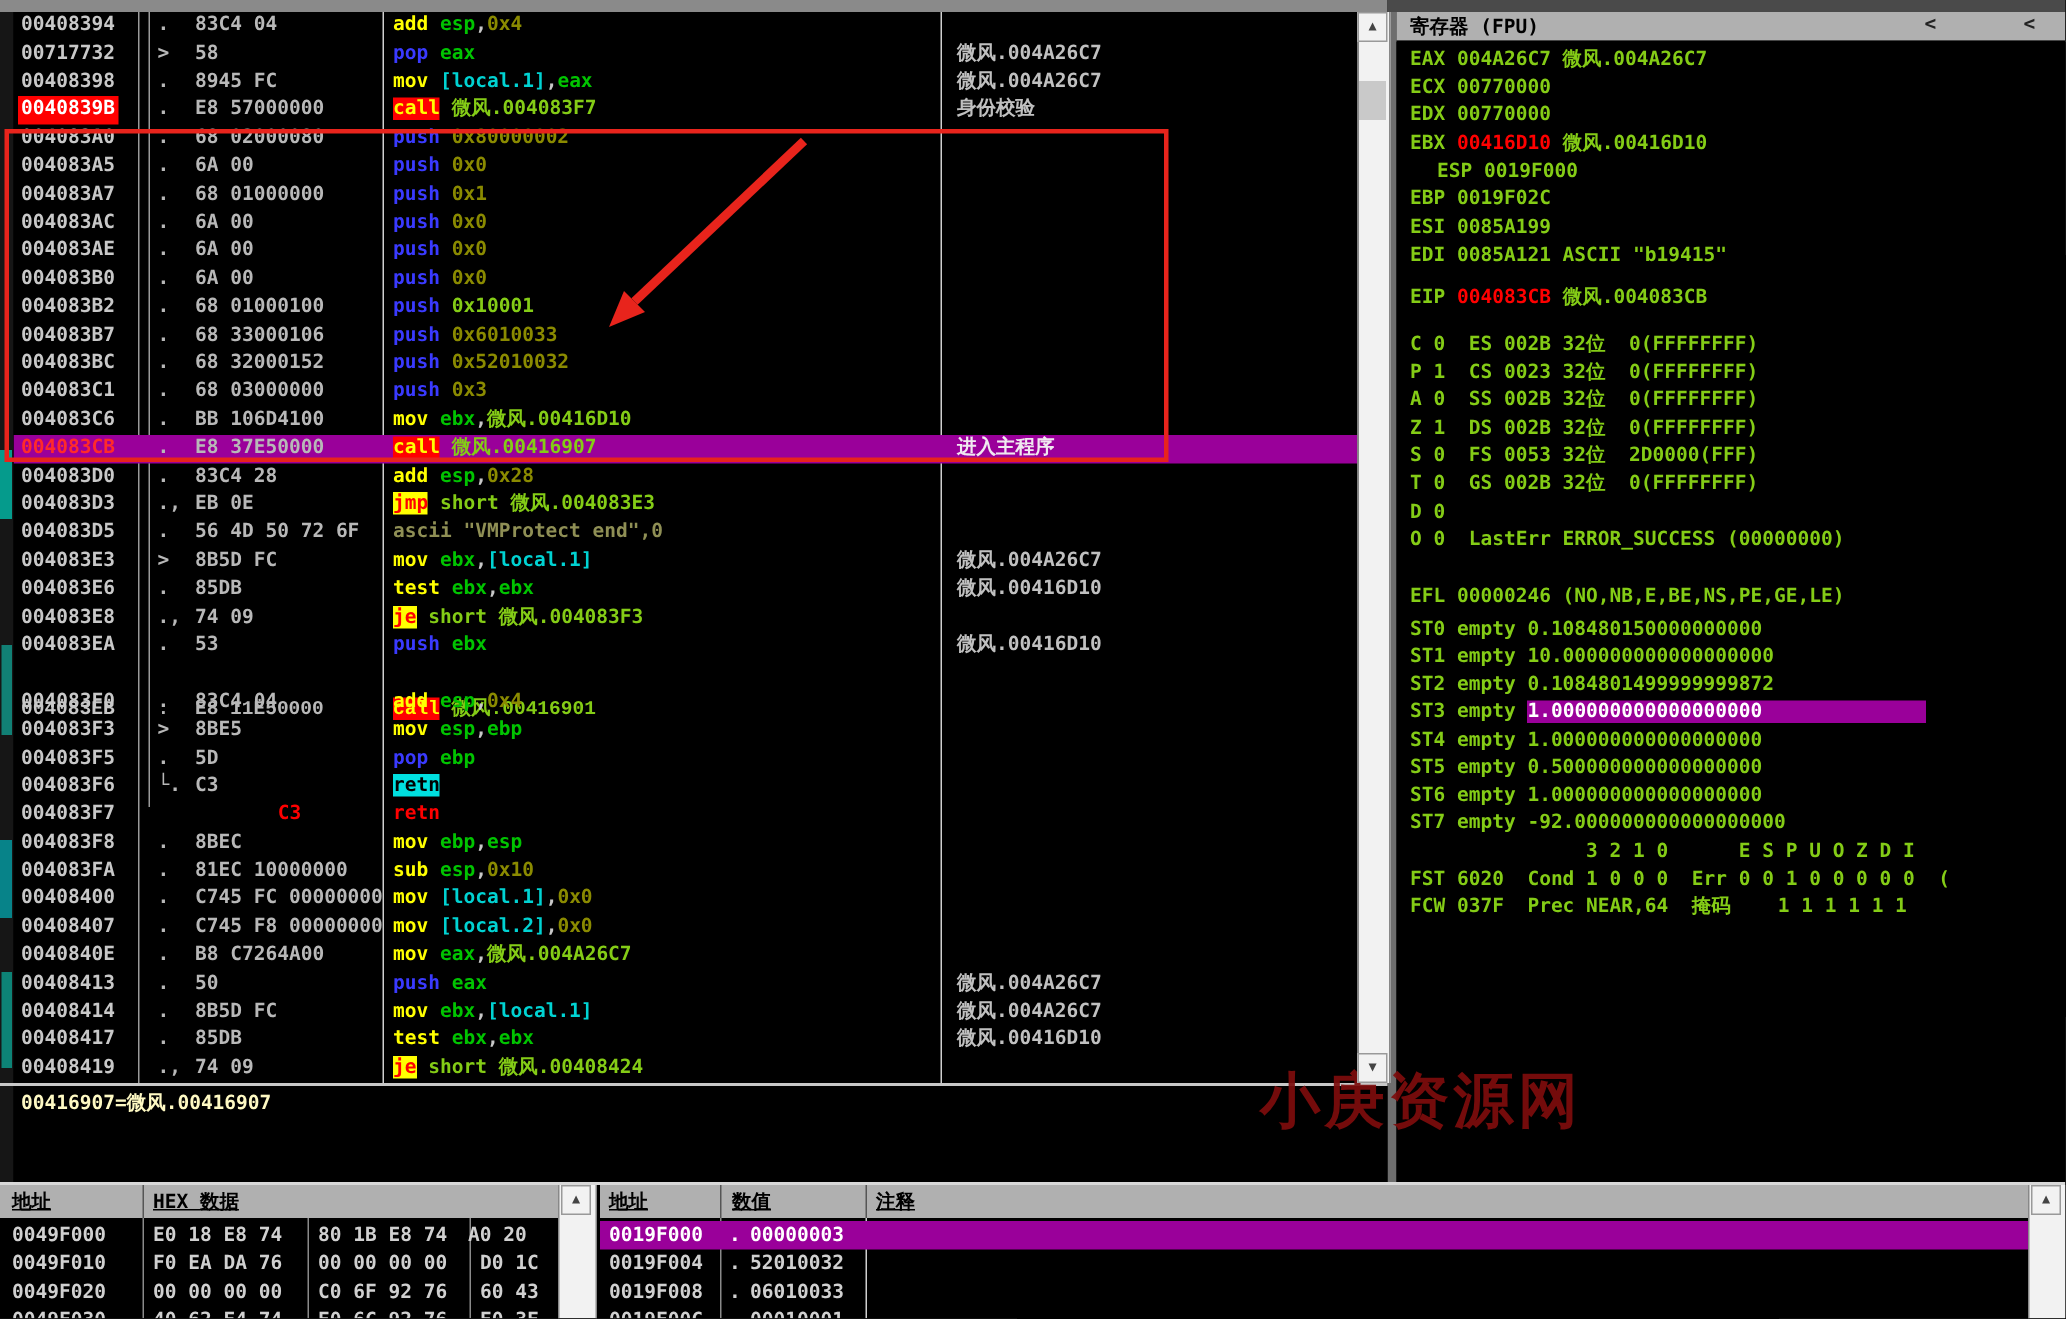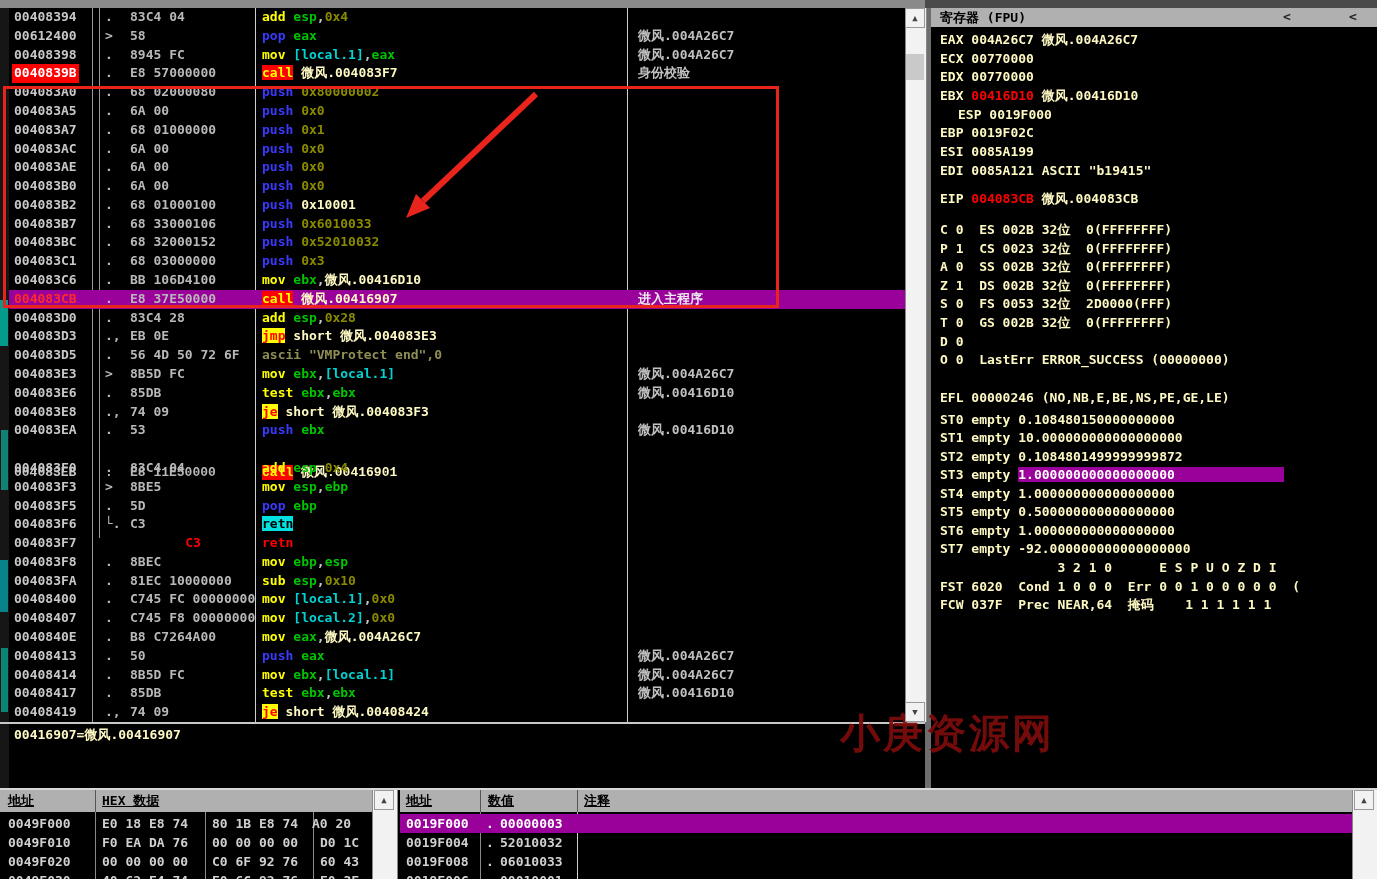--- a/index.html
+++ b/index.html
@@ -19,21 +19,21 @@
   .drow{position:absolute;left:0;width:896px;height:18.79px;line-height:18.79px;white-space:pre;z-index:2;}
   .row-pur{background:var(--purple);}
   .c-addr{position:absolute;left:3px;padding:0 2px;}
   .a-red{background:#ff0000;color:#fff;}
   .a-pur{color:#ff2a2a;}
   .c-pre{position:absolute;left:96px;color:#b8b8b8;}
   .c-hex{position:absolute;left:121px;width:126px;overflow:hidden;color:#b8b8b8;}
   .c-ins{position:absolute;left:253px;}
   .c-cmt{position:absolute;left:629px;color:#c0c0c0;}
   
-  .t-gy{color:#c8c8c8;} .t-wh{color:#fef9c3;} .t-y{color:#ffff00;} .t-bl{color:#3a3aff;}
+  .t-gy{color:#c8c8c8;} .t-wh{color:#84cc16;} .t-y{color:#ffff00;} .t-bl{color:#3a3aff;}
   .t-gn{color:#00c400;} .t-ol{color:#8a8a00;} .t-cy{color:#00d2d2;} .t-rd{color:#ff0000;}
   .t-as{color:#8f8f55;}
   .t-cb{background:#ff0000;color:#ffff00;}
   .t-jb{background:#ffff00;color:#ff0000;}
   .t-rb{background:#00e0e0;color:#000;}
   .t-pv{background:var(--purple);color:#fff;}
   
   #regbody{position:absolute;left:931px;top:27px;width:446px;height:761px;background:#000;overflow:hidden;}
   .rline{position:absolute;left:9px;white-space:pre;height:19px;line-height:19px;color:#d4d4d4;}
   
@@ -57,21 +57,21 @@
 
   <div class="abs" style="left:0;top:8px;width:9px;height:871px;background:#161616;"></div>
   <div class="teal" style="left:0;top:300px;width:8px;height:46px;background:#00c8b4;opacity:.75;"></div>
   <div class="teal" style="left:1px;top:430px;width:7px;height:60px;background:#0fae9e;opacity:.7;"></div>
   <div class="teal" style="left:0;top:560px;width:8px;height:52px;background:#00bfc8;opacity:.65;"></div>
   <div class="teal" style="left:1px;top:648px;width:7px;height:64px;background:#0ab2a0;opacity:.7;"></div>
 
   <div id="dispane">
       <div id="disasm-rows">
         <div class="drow" style="top: 0px;"><span class="c-addr ">00408394</span><span class="c-pre">.</span><span class="c-hex">83C4 04</span><span class="c-ins"><span class="t-y">add </span><span class="t-gn">esp</span><span class="t-gy">,</span><span class="t-ol">0x4</span></span><span class="c-cmt"></span></div>
-        <div class="drow" style="top: 18.789px;"><span class="c-addr ">00612400</span><span class="c-pre">&gt;</span><span class="c-hex">58</span><span class="c-ins"><span class="t-bl">pop </span><span class="t-gn">eax</span></span><span class="c-cmt">微风.004A26C7</span></div>
+        <div class="drow" style="top: 18.789px;"><span class="c-addr ">00717732</span><span class="c-pre">&gt;</span><span class="c-hex">58</span><span class="c-ins"><span class="t-bl">pop </span><span class="t-gn">eax</span></span><span class="c-cmt">微风.004A26C7</span></div>
         <div class="drow" style="top: 37.578px;"><span class="c-addr ">00408398</span><span class="c-pre">.</span><span class="c-hex">8945 FC</span><span class="c-ins"><span class="t-y">mov </span><span class="t-cy">[local.1]</span><span class="t-gy">,</span><span class="t-gn">eax</span></span><span class="c-cmt">微风.004A26C7</span></div>
         <div class="drow" style="top: 56.367px;"><span class="c-addr a-red">0040839B</span><span class="c-pre">.</span><span class="c-hex">E8 57000000</span><span class="c-ins"><span class="t-cb">call</span><span class="t-wh"> 微风.004083F7</span></span><span class="c-cmt">身份校验</span></div>
         <div class="drow" style="top: 75.156px;"><span class="c-addr ">004083A0</span><span class="c-pre">.</span><span class="c-hex">68 02000080</span><span class="c-ins"><span class="t-bl">push </span><span class="t-ol">0x80000002</span></span><span class="c-cmt"></span></div>
         <div class="drow" style="top: 93.945px;"><span class="c-addr ">004083A5</span><span class="c-pre">.</span><span class="c-hex">6A 00</span><span class="c-ins"><span class="t-bl">push </span><span class="t-ol">0x0</span></span><span class="c-cmt"></span></div>
         <div class="drow" style="top: 112.734px;"><span class="c-addr ">004083A7</span><span class="c-pre">.</span><span class="c-hex">68 01000000</span><span class="c-ins"><span class="t-bl">push </span><span class="t-ol">0x1</span></span><span class="c-cmt"></span></div>
         <div class="drow" style="top: 131.523px;"><span class="c-addr ">004083AC</span><span class="c-pre">.</span><span class="c-hex">6A 00</span><span class="c-ins"><span class="t-bl">push </span><span class="t-ol">0x0</span></span><span class="c-cmt"></span></div>
         <div class="drow" style="top: 150.312px;"><span class="c-addr ">004083AE</span><span class="c-pre">.</span><span class="c-hex">6A 00</span><span class="c-ins"><span class="t-bl">push </span><span class="t-ol">0x0</span></span><span class="c-cmt"></span></div>
         <div class="drow" style="top: 169.101px;"><span class="c-addr ">004083B0</span><span class="c-pre">.</span><span class="c-hex">6A 00</span><span class="c-ins"><span class="t-bl">push </span><span class="t-ol">0x0</span></span><span class="c-cmt"></span></div>
         <div class="drow" style="top: 187.89px;"><span class="c-addr ">004083B2</span><span class="c-pre">.</span><span class="c-hex">68 01000100</span><span class="c-ins"><span class="t-bl">push </span><span class="t-wh">0x10001</span></span><span class="c-cmt"></span></div>
         <div class="drow" style="top: 206.679px;"><span class="c-addr ">004083B7</span><span class="c-pre">.</span><span class="c-hex">68 33000106</span><span class="c-ins"><span class="t-bl">push </span><span class="t-ol">0x6010033</span></span><span class="c-cmt"></span></div>

